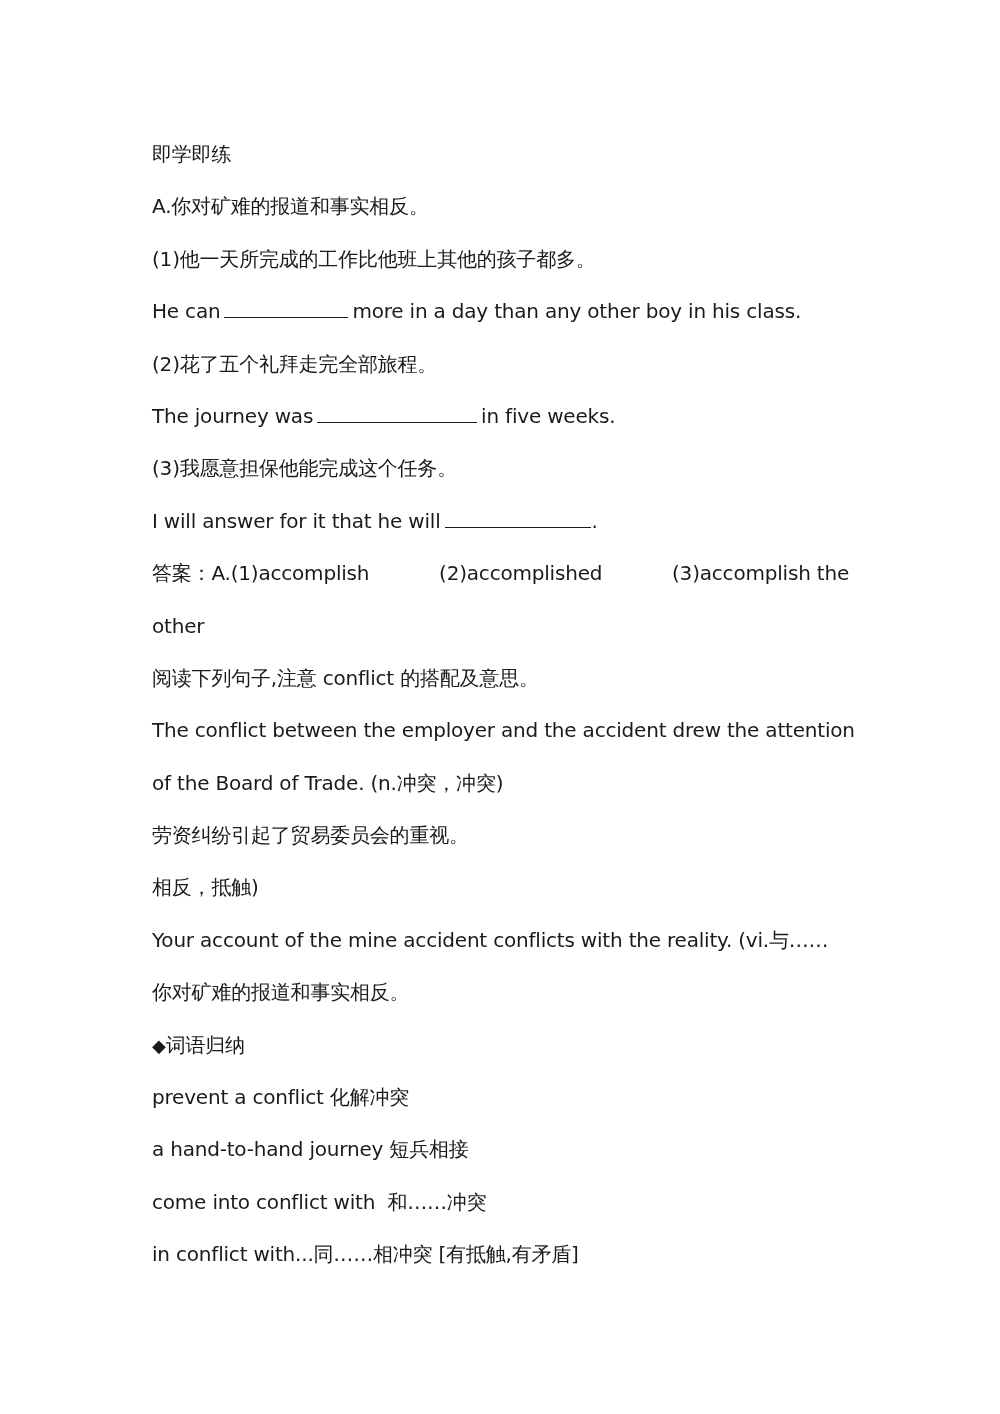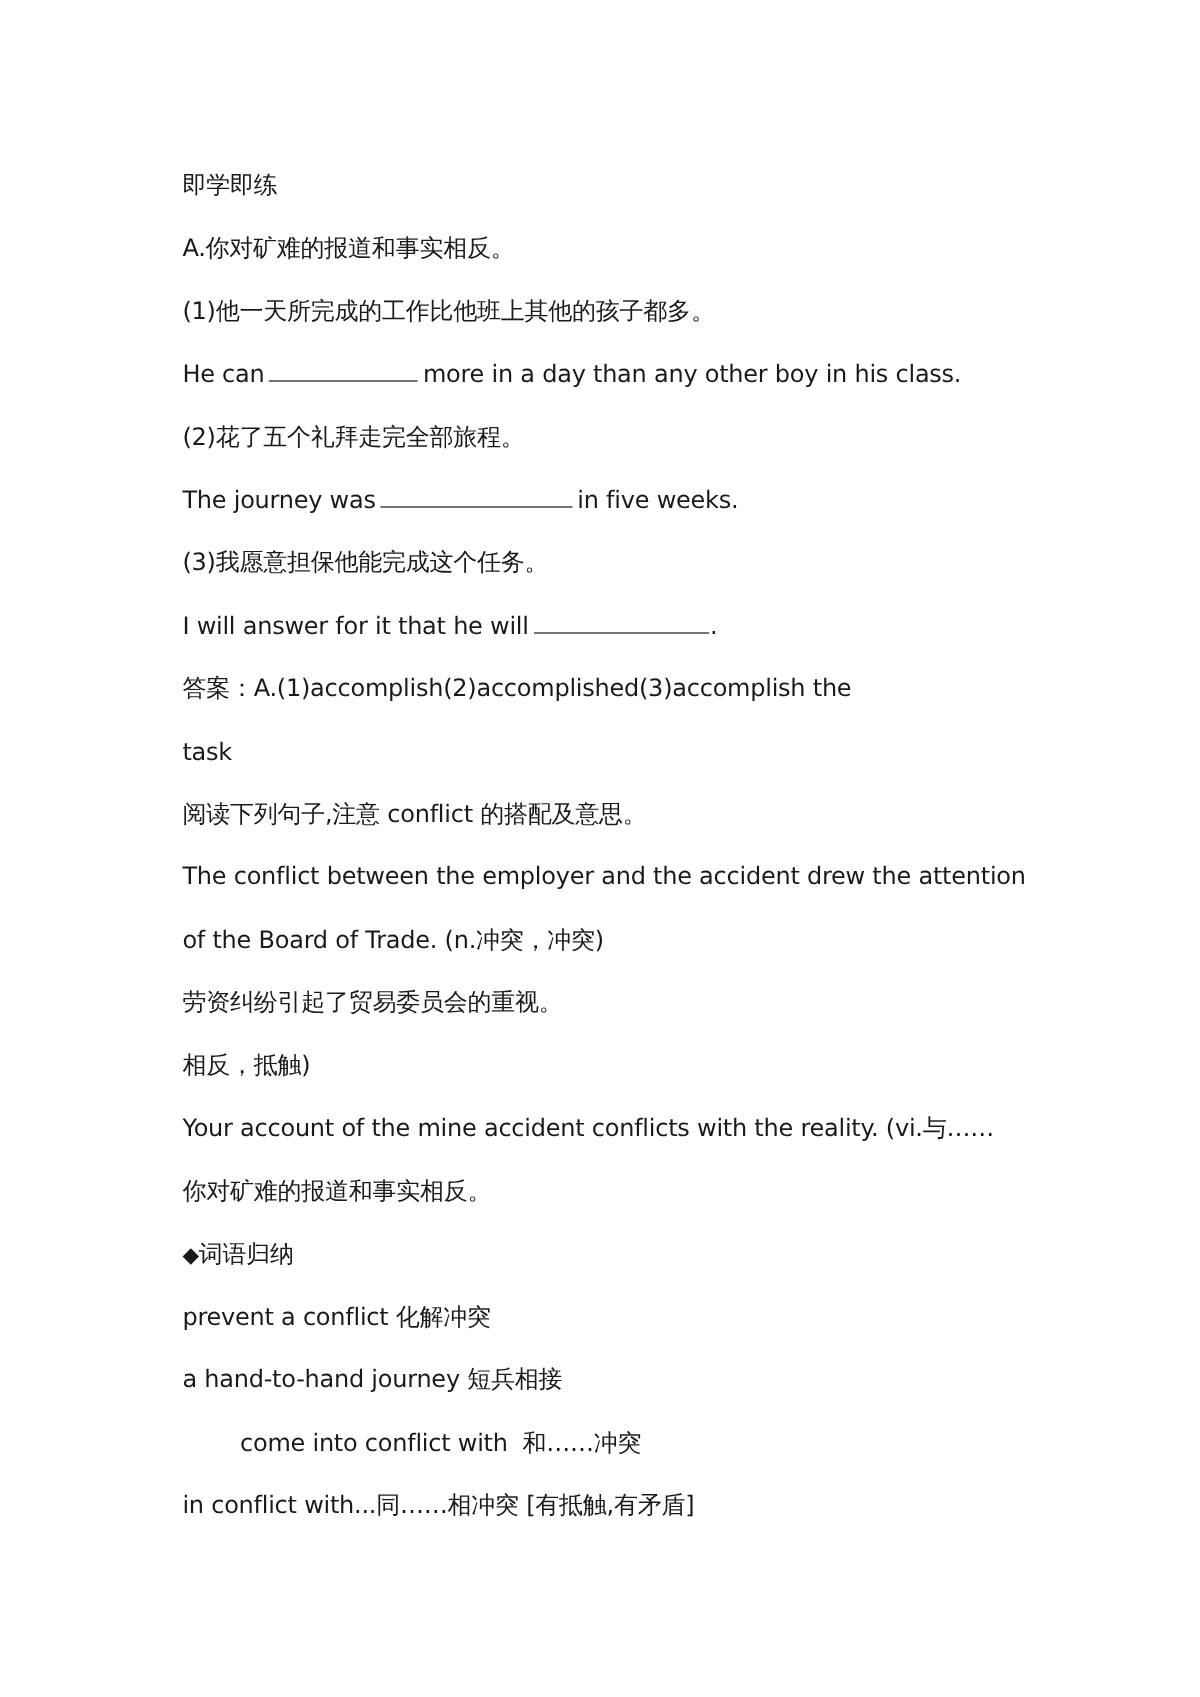--- a/index.html
+++ b/index.html
@@ -33,20 +33,21 @@
       border-bottom: 1.5px solid #1a1a1a;
       height: 22px;
       vertical-align: baseline;
       margin: 0 4px;
     }
     .b1 { width: 124px; }
     .b2 { width: 160px; }
     .b3 { width: 146px; margin-right: 1px; }
     .answer-row {
       display: flex;
+      justify-content: space-between;
       width: 697px;
     }
     .diamond {
       display: inline-block;
       font-size: 18px;
     }
   </style>
 </head>
 <body>
 
@@ -69,32 +70,32 @@
   <div class="line">(3)我愿意担保他能完成这个任务。</div>
   <div class="line">
     <span>I will answer for it that he will</span><span class="blank b3"></span><span>.</span>
   </div>
 
   <div class="line answer-row">
     <span>答案：A.(1)accomplish</span>
     <span>(2)accomplished</span>
     <span>(3)accomplish the</span>
   </div>
-  <div class="line">task</div>
+  <div class="line">other</div>
 
   <div class="line">阅读下列句子,注意 conflict 的搭配及意思。</div>
   <div class="line">The conflict between the employer and the accident drew the attention</div>
   <div class="line">of the Board of Trade. (n.冲突，冲突)</div>
   <div class="line">劳资纠纷引起了贸易委员会的重视。</div>
   <div class="line">相反，抵触)</div>
   <div class="line">Your account of the mine accident conflicts with the reality. (vi.与……</div>
   <div class="line">你对矿难的报道和事实相反。</div>
 
   <div class="line">
     <span class="diamond">◆</span><span>词语归纳</span>
   </div>
 
   <div class="line">prevent a conflict 化解冲突</div>
   <div class="line">a hand-to-hand journey 短兵相接</div>
-  <div class="line" style="white-space: pre; margin-left: 48px;">come into conflict with  和……冲突</div>
+  <div class="line" style="white-space: pre;">come into conflict with  和……冲突</div>
   <div class="line">in conflict with...同……相冲突 [有抵触,有矛盾]</div>
 
 </div>
 
 </body></html>

